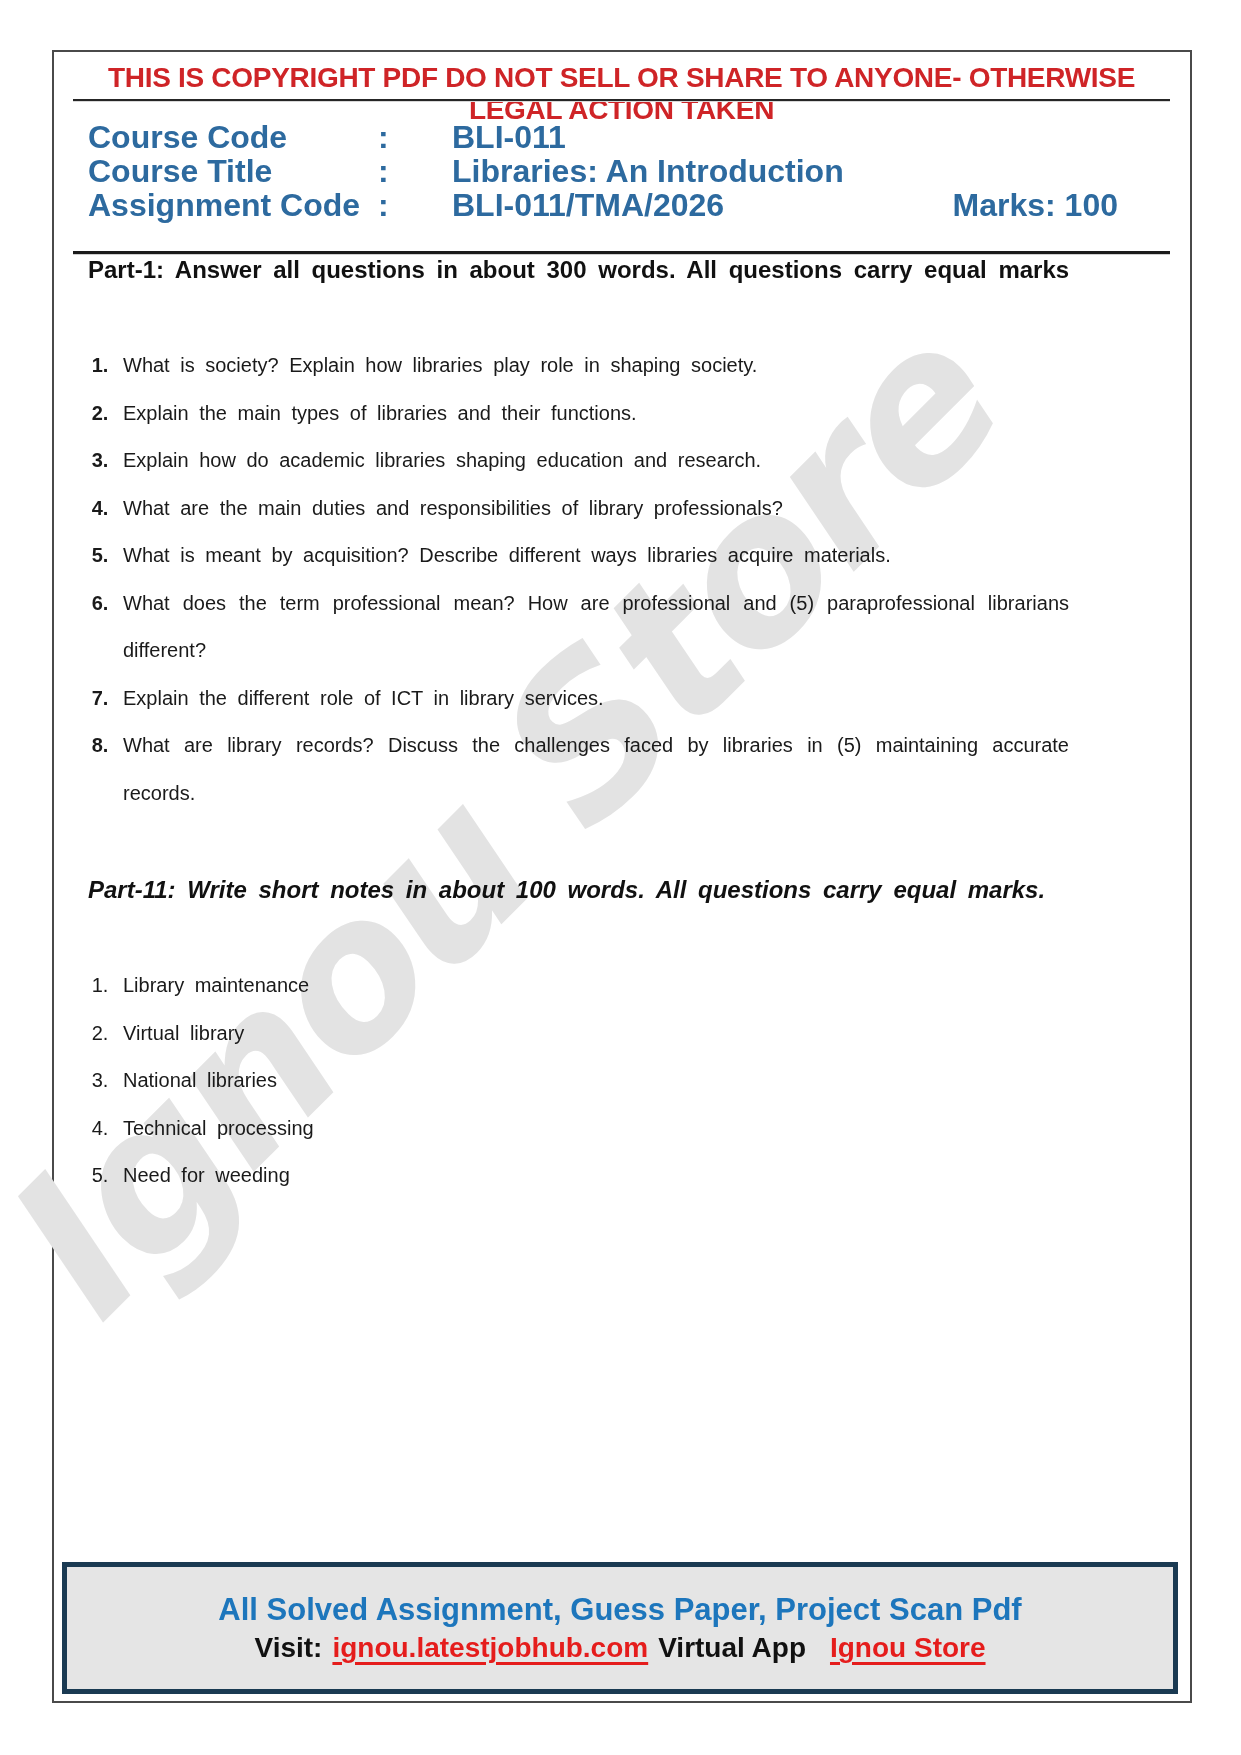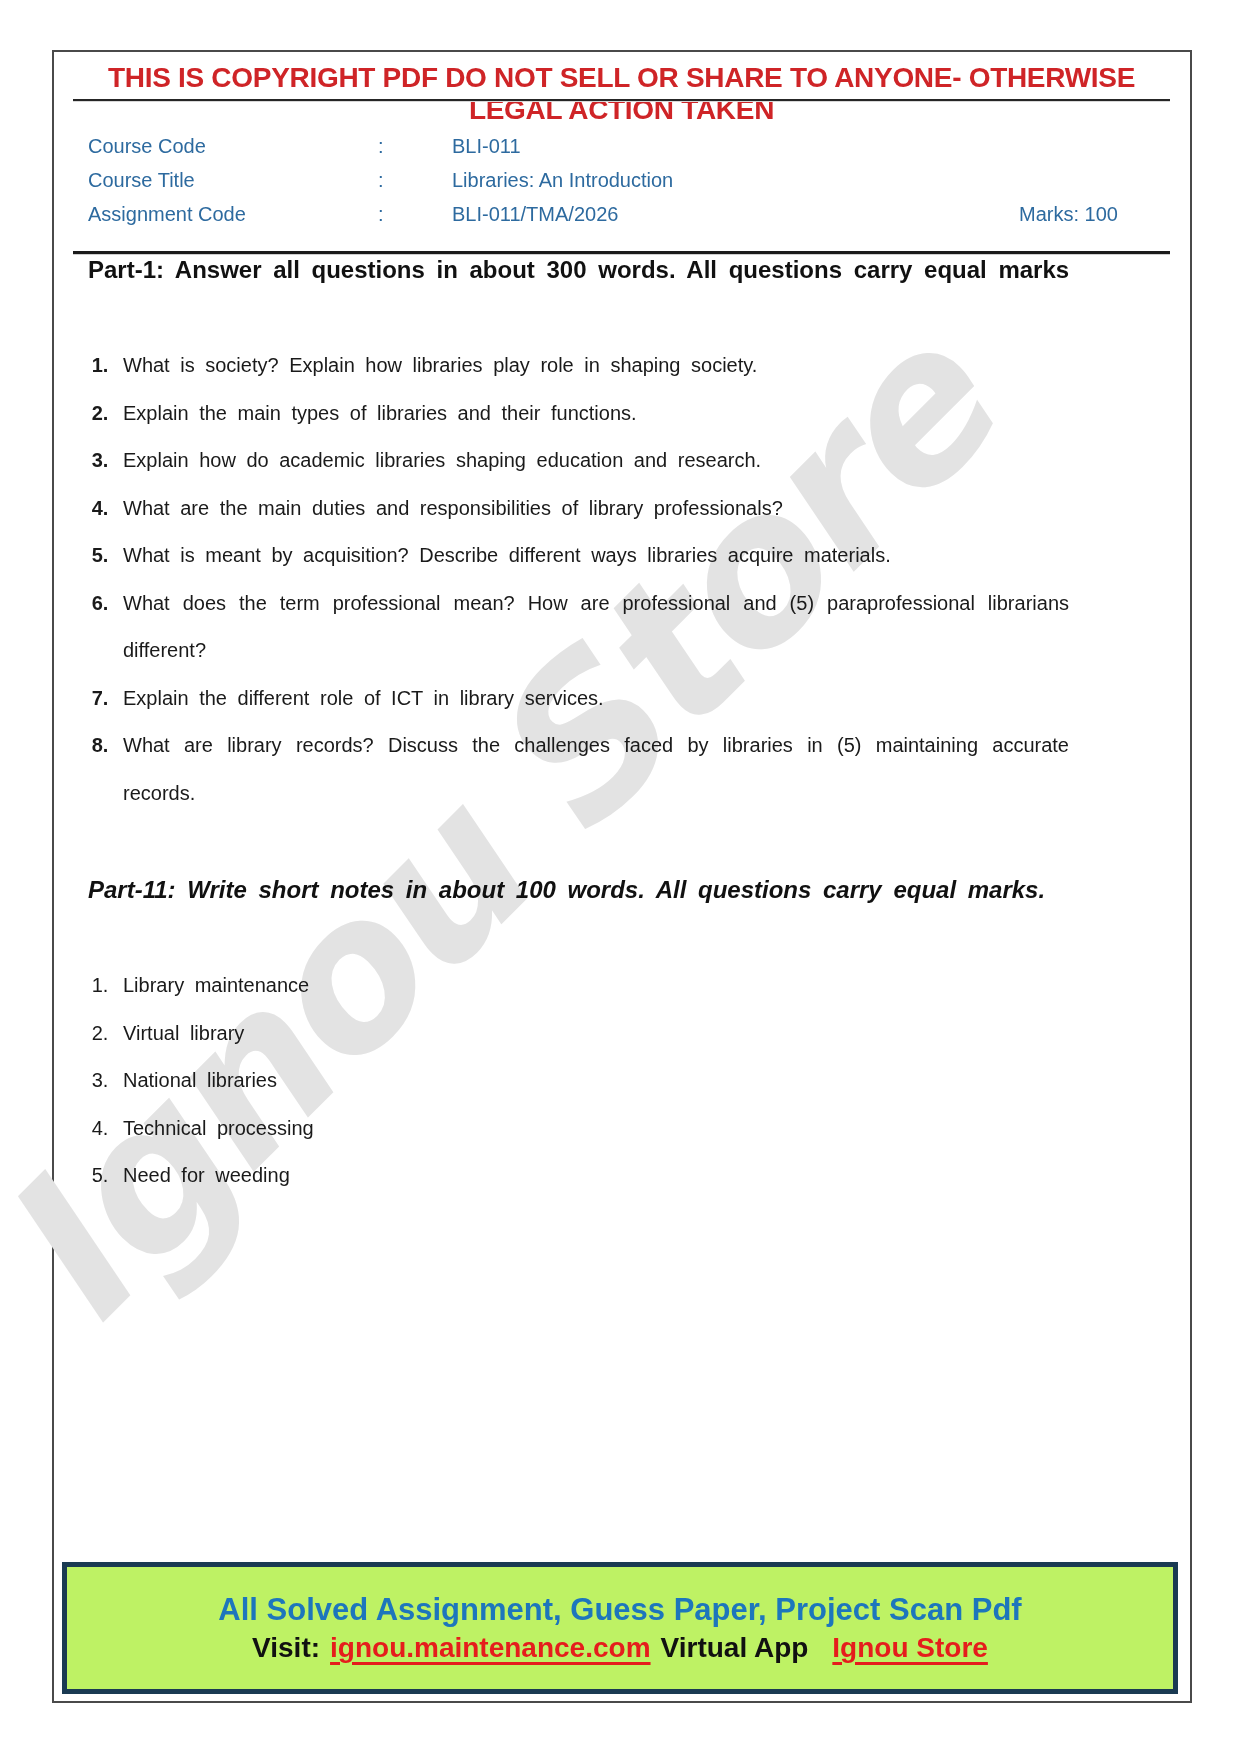--- a/index.html
+++ b/index.html
@@ -25,22 +25,22 @@
   }
   .content { position:absolute; left:0; top:0; width:1241px; height:1755px; z-index:1; }
 
   .copyright {
     position:absolute; left:73px; top:62px; width:1097px;
     text-align:center; color:#cf2427; font-weight:bold; font-size:28px;
     letter-spacing:-0.3px;
   }
   .rule1 { position:absolute; left:73px; top:99px; width:1097px; height:0;
            border-top:2px solid #262626; border-bottom:1px solid #d8d8d8; }
-  .meta { position:absolute; left:88px; top:129px; width:1030px; font-size:20px;
-          font-weight:normal; color:#2d6a9f; }
+  .meta { position:absolute; left:88px; top:120px; width:1030px; font-size:32px;
+          font-weight:bold; color:#2d6a9f; }
   .meta-row { position:relative; height:34px; line-height:34px; }
   .meta-label { position:absolute; left:0; }
   .meta-colon { position:absolute; left:290px; }
   .meta-value { position:absolute; left:364px; }
   .meta-marks { position:absolute; right:0; }
   .rule2 { position:absolute; left:73px; top:251px; width:1097px; height:0;
            border-top:3px solid #1b1b1b; border-bottom:1px solid #cfcfcf; }
 
   .part-heading {
     position:absolute; left:88px; width:997px;
@@ -57,21 +57,21 @@
     word-spacing:5px; color:#1a1a1a;
   }
   ol.q1 { top:342px; }
   ol.q2 { top:962px; }
   ol.q1 li::marker { font-weight:bold; }
   ol.q2 li::marker { font-weight:normal; }
   ol.qlist li { padding-left:4px; }
 
   .footer-box {
     position:absolute; left:62px; top:1562px; width:1116px; height:132px;
-    border:5px solid #1a3a52; background:#bef264;
+    border:5px solid #1a3a52; background:#e5e5e5;
     display:flex; flex-direction:column; align-items:center; justify-content:center;
     gap:4px; z-index:2;
   }
   .footer-line1 { color:#1d76bc; font-weight:bold; font-size:31px; }
   .footer-line2 { font-size:28px; font-weight:bold; color:#111111; }
   .footer-line2 .lbl { color:#111111; }
   .red-link {
     color:#e51d1c; text-decoration:underline;
     text-decoration-thickness:3px; text-underline-offset:5px;
     cursor:pointer;
@@ -131,17 +131,17 @@
     <li>Library maintenance</li>
     <li>Virtual library</li>
     <li>National libraries</li>
     <li>Technical processing</li>
     <li>Need for weeding</li>
   </ol>
 
   <div class="footer-box">
     <div class="footer-line1">All Solved Assignment, Guess Paper, Project Scan Pdf</div>
     <div class="footer-line2">
-      <span class="lbl">Visit:</span><span class="sp"></span><span class="red-link">ignou.maintenance.com</span><span class="sp"></span><span class="lbl">Virtual App</span><span class="sp2"></span><span class="red-link">Ignou Store</span>
+      <span class="lbl">Visit:</span><span class="sp"></span><span class="red-link">ignou.latestjobhub.com</span><span class="sp"></span><span class="lbl">Virtual App</span><span class="sp2"></span><span class="red-link">Ignou Store</span>
     </div>
   </div>
 
 </div>
 
 </body></html>

